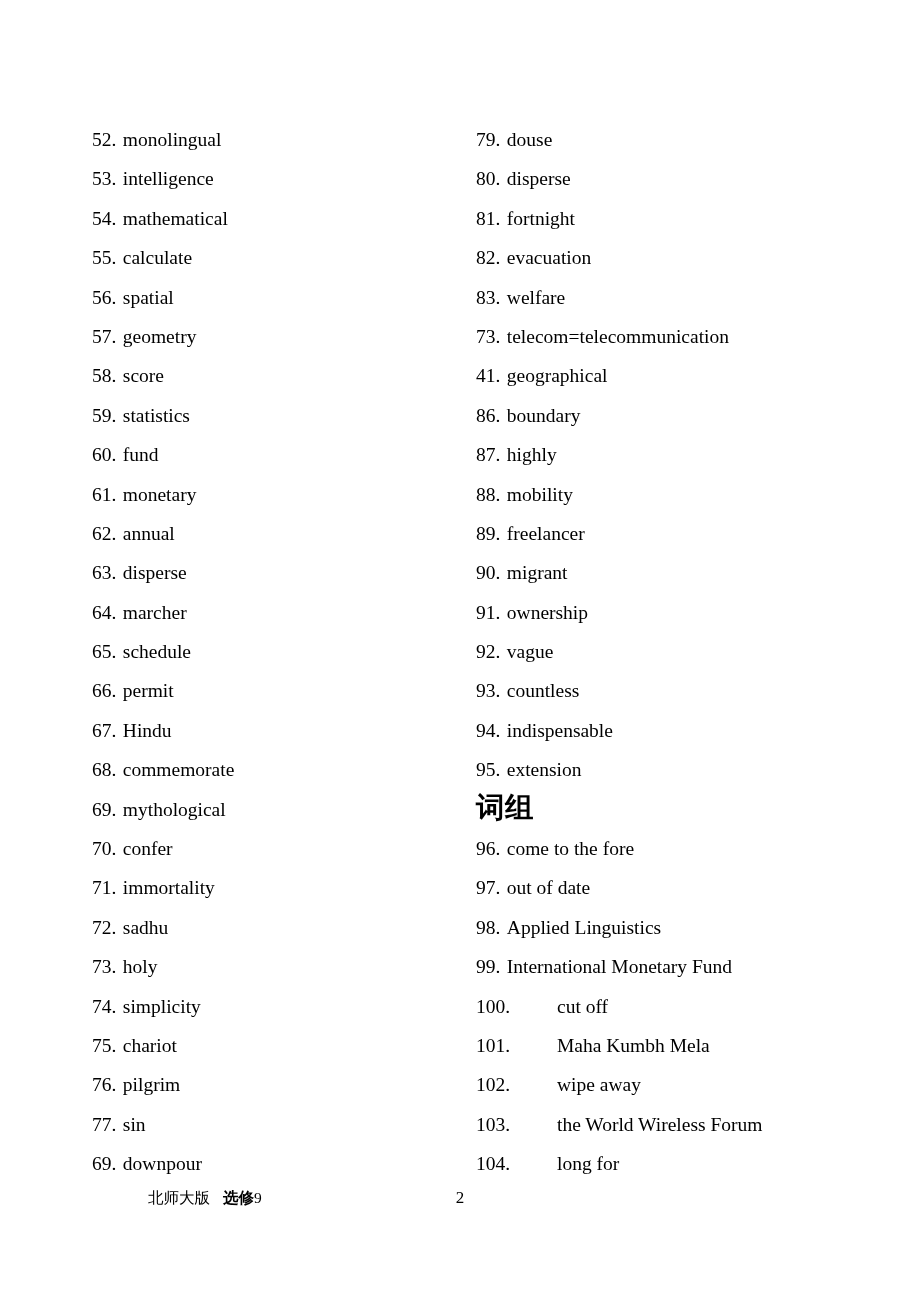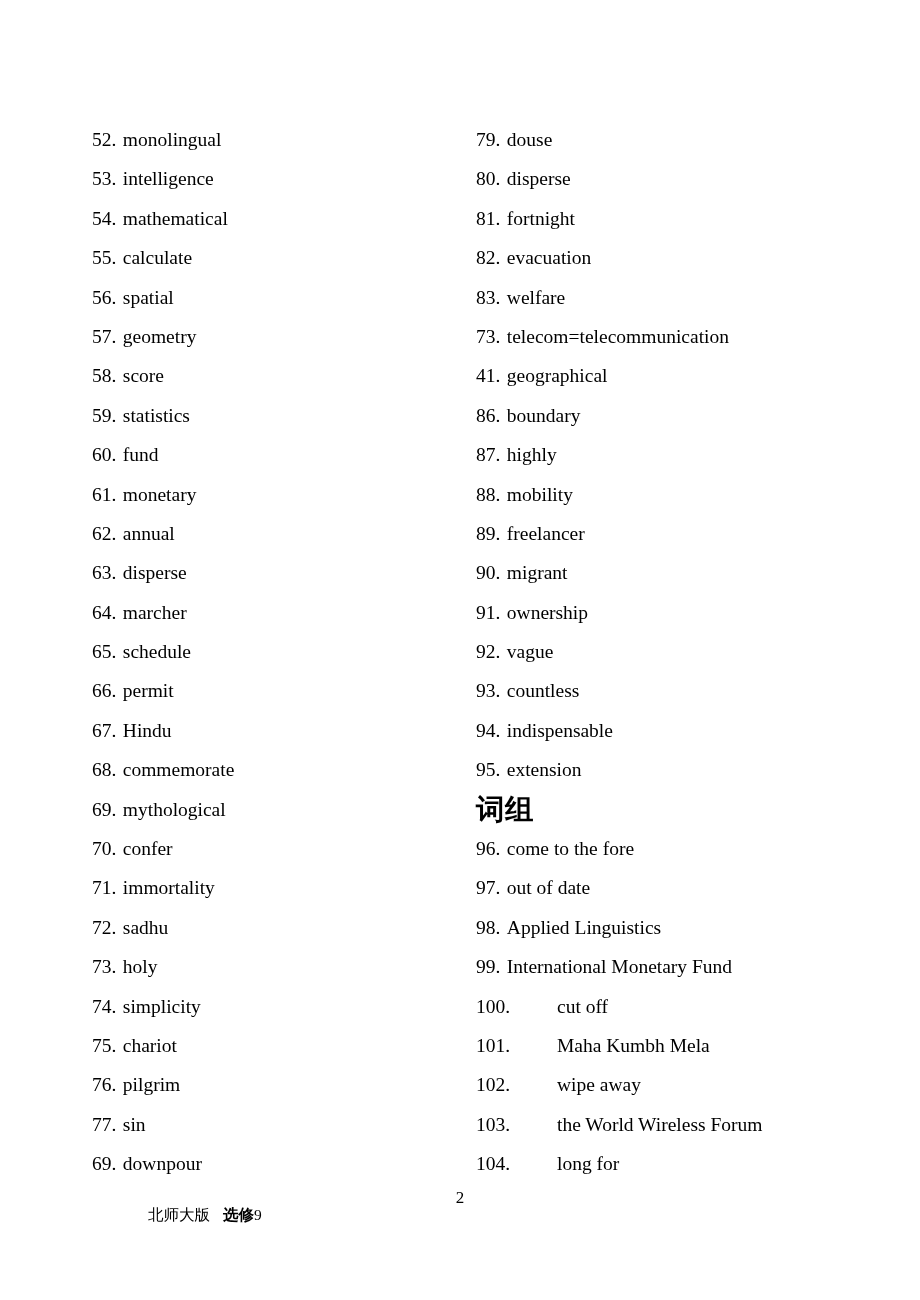--- a/index.html
+++ b/index.html
@@ -54,39 +54,39 @@
     flex: 0 0 77px;
   }
   .entry.wide .term {
     margin-left: 4px;
   }
 
   
   .section-heading {
     height: 39.4px;
     line-height: 40px;
-    font-family: Liberation Serif, serif;
+    font-family: Liberation Mono, monospace;
     font-weight: bold;
     font-size: 28.5px;
     letter-spacing: 0.5px;
     white-space: nowrap;
   }
 
   
   .footer {
     position: absolute;
     left: 0;
     top: 1186px;
     width: 920px;
     height: 30px;
   }
   .footer-left {
     position: absolute;
     left: 148px;
-    top: 17px;
+    top: 0;
     font-size: 15.5px;
     line-height: 24px;
     white-space: nowrap;
     font-family: "DejaVu Sans", "Liberation Sans", sans-serif;
   }
   .footer-left .pub {
     font-weight: normal;
   }
   .footer-left .gap {
     display: inline-block;

